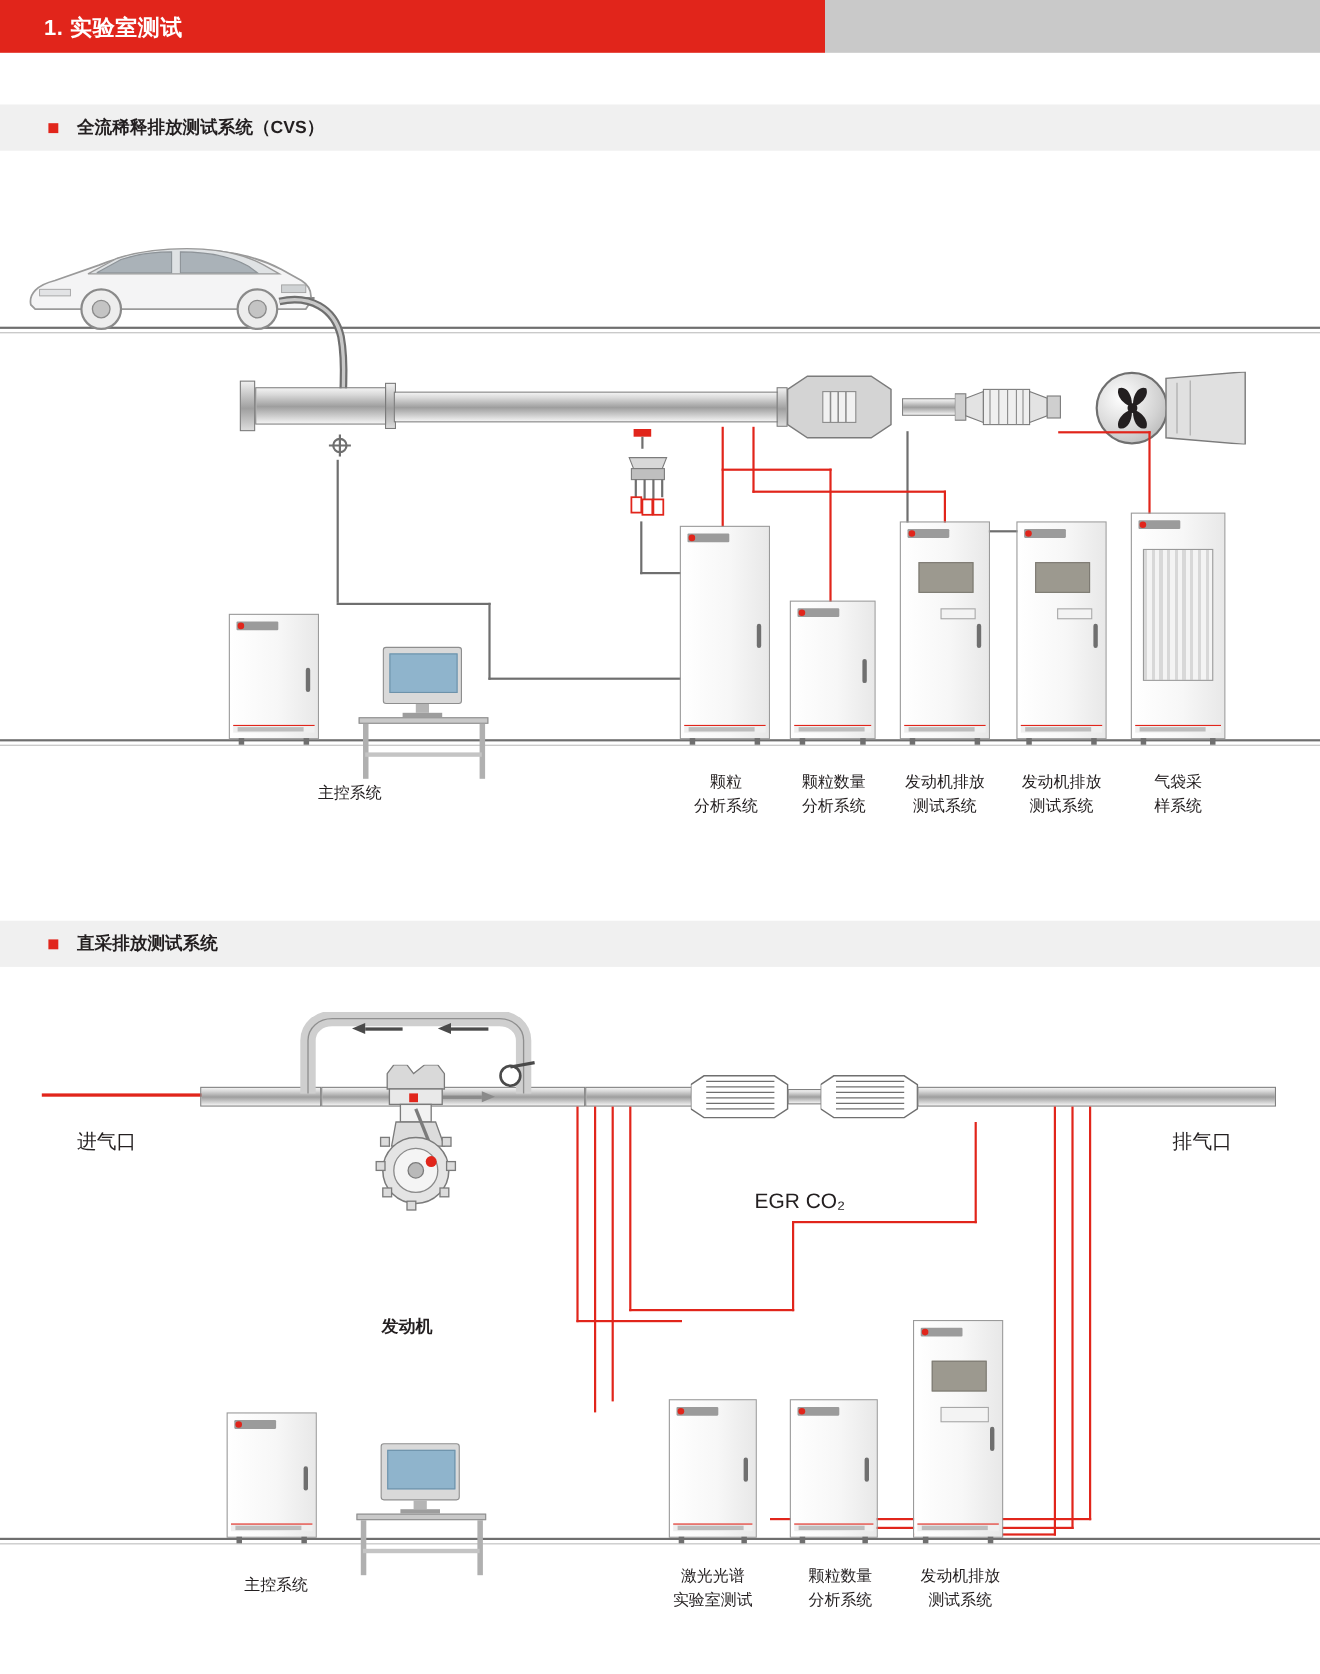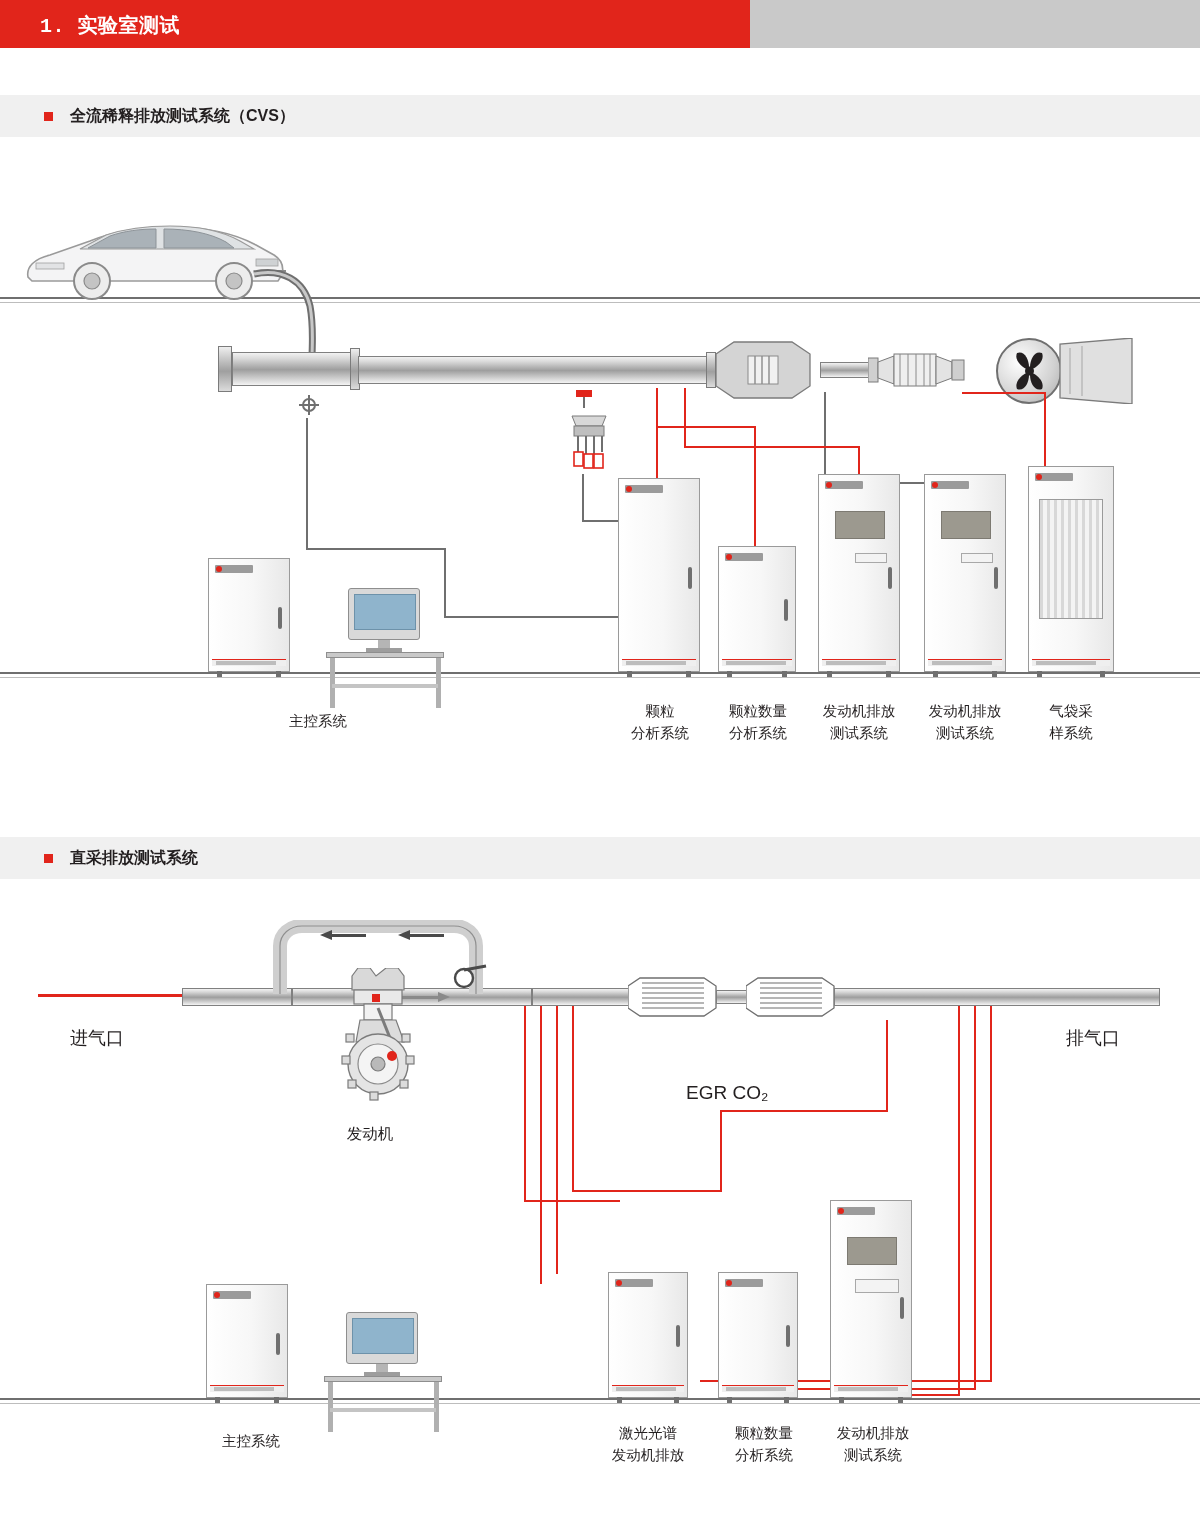--- a/index.html
+++ b/index.html
@@ -7,21 +7,21 @@
   body {
     width:1200px; height:1522px; position:relative;
     background:#ffffff;
     font-family:"Liberation Sans", sans-serif;
     color:#231f20;
     overflow:hidden;
   }
 
   
   .banner {
-    position:absolute; left:0; top:0; width:1200px; height:44px;font-family:Liberation Mono, monospace;
+    position:absolute; left:0; top:0; width:1200px; height:44px;
   }
   .banner .red {
     position:absolute; left:0; top:0; width:750px; height:48px;
     background:#e1251b;
   }
   .banner .grey {
     position:absolute; left:750px; top:0; width:450px; height:48px;
     background:#c9c9c9;
   }
   .banner .title {
@@ -469,21 +469,21 @@
       <path d="M14 22 L76 22"></path>
         <path d="M14 27 L76 27"></path>
         <path d="M14 32 L76 32"></path>
     </g>
   </svg>
   <div class="tube" style="left:834px; top:988px; width:326px; height:18px;"></div>
 
   <div class="big-label" style="left:70px; top:1026px;">进气口</div>
   <div class="big-label" style="left:1066px; top:1026px;">排气口</div>
   <div class="big-label" style="left:686px; top:1082px; font-size:19px;">EGR CO₂</div>
-  <div class="cap-label" style="left:310px; top:1123px; width:120px; font-size:15.5px;">发动机</div>
+  <div class="cap-label" style="left:310px; top:1196px; width:120px; font-size:15.5px;font-weight:bold;">发动机</div>
 
   <div class="redline" style="left:524px; top:1006px; width:2px; height:196px;"></div>
   <div class="redline" style="left:524px; top:1200px; width:96px; height:2px;"></div>
   <div class="redline" style="left:540px; top:1006px; width:2px; height:278px;"></div>
   <div class="redline" style="left:556px; top:1006px; width:2px; height:268px;"></div>
   <div class="redline" style="left:572px; top:1006px; width:2px; height:186px;"></div>
   <div class="redline" style="left:572px; top:1190px; width:150px; height:2px;"></div>
   <div class="redline" style="left:720px; top:1110px; width:2px; height:82px;"></div>
   <div class="redline" style="left:720px; top:1110px; width:168px; height:2px;"></div>
   <div class="redline" style="left:886px; top:1020px; width:2px; height:92px;"></div>
@@ -563,18 +563,18 @@
         <i></i>
       </div>
     <div class="legs">
         <span style="left:8px;"></span>
         <span style="right:8px;"></span>
       </div>
   </div>
 
   <div class="cap-label" style="left:186px; top:1430px; width:130px;">主控系统</div>
   <div class="cap-label" style="left:580px; top:1422px; width:136px; white-space:pre-line;">激光光谱
-发动机排放</div>
+实验室测试</div>
   <div class="cap-label" style="left:716px; top:1422px; width:96px; white-space:pre-line;">颗粒数量
 分析系统</div>
   <div class="cap-label" style="left:818px; top:1422px; width:110px; white-space:pre-line;">发动机排放
 测试系统</div>
 </div>
 
 </body></html>

